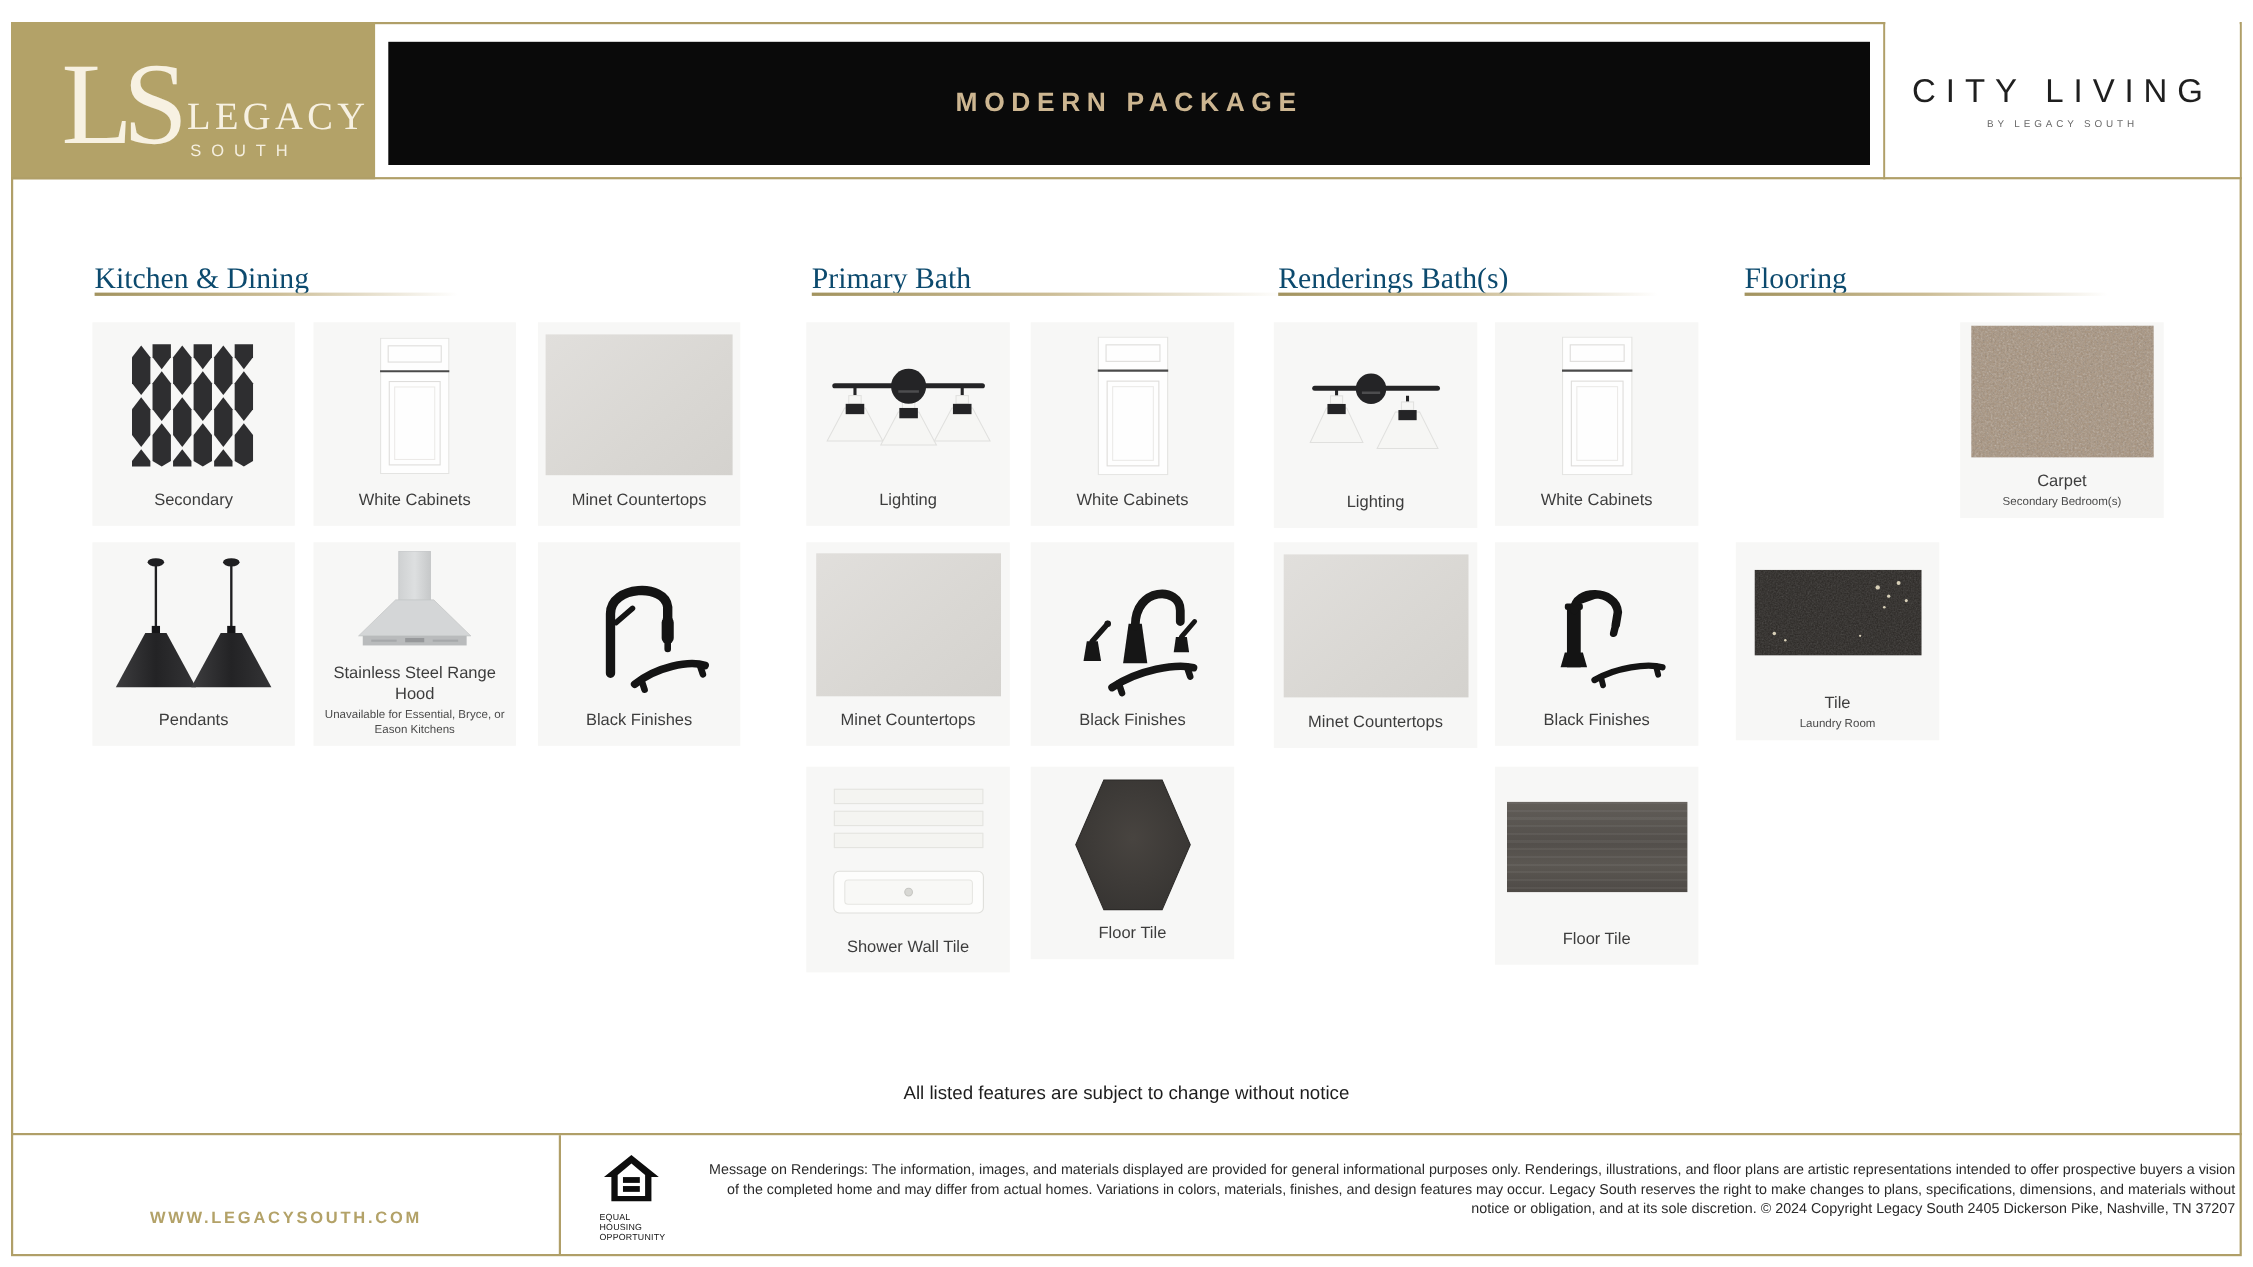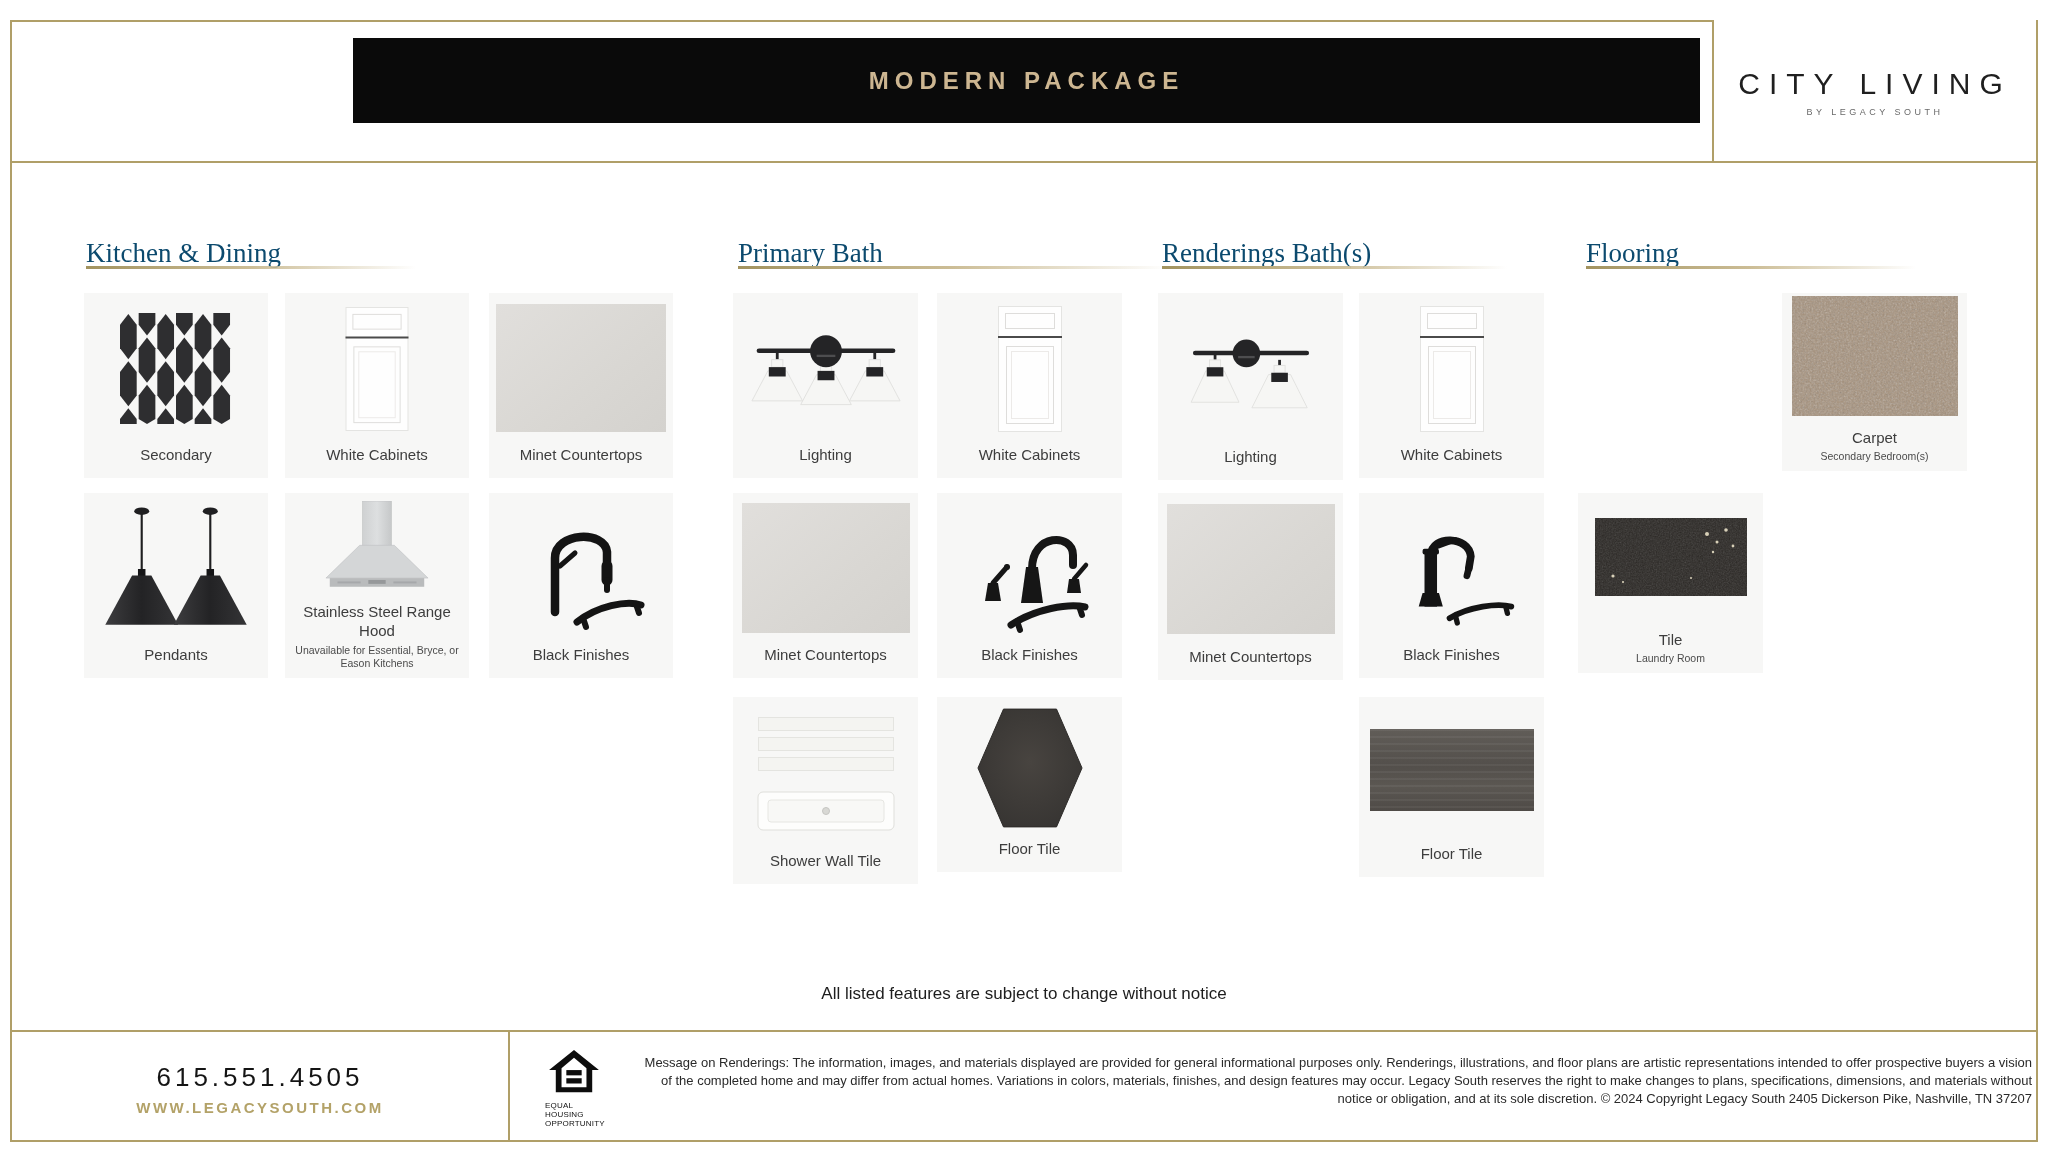--- a/index.html
+++ b/index.html
@@ -6,21 +6,21 @@
   .page{position:relative;width:2048px;height:1152px;background:#ffffff;overflow:hidden;
         font-family:"Liberation Sans",sans-serif;color:#222;}
   .frame{position:absolute;left:10px;right:10px;top:20px;bottom:10px;border:2px solid #b09f68;pointer-events:none;}
   
   .gold-panel{position:absolute;left:10px;top:20px;width:331px;height:143px;background:#b3a268;}
   .ls-mono{position:absolute;left:46px;top:22px;font-family:"Liberation Serif",serif;font-size:106px;line-height:1;
            letter-spacing:-9px;color:#f7f1e2;}
   .legacy{position:absolute;left:160px;top:66px;font-family:"Liberation Serif",serif;font-size:35px;letter-spacing:4px;color:#f7f1e2;}
   .south{position:absolute;left:163px;top:109px;font-size:15px;letter-spacing:9px;color:#f5efe0;}
   .header-line{position:absolute;left:10px;right:10px;top:161px;height:2px;background:#b09f68;}
-  .title-box{position:absolute;left:353px;top:38px;width:1347px;height:85px;background:#0a0a0a;
+  .title-box{position:absolute;left:353px;top:38px;width:1347px;height:112px;background:#0a0a0a;
              display:flex;align-items:center;justify-content:center;}
   .title-box span{font-size:24px;font-weight:bold;letter-spacing:6px;color:#cdb691;}
   .right-panel-line{position:absolute;left:1712px;top:20px;width:2px;height:143px;background:#b09f68;}
   .city-block{position:absolute;left:1714px;top:20px;width:322px;height:143px;display:flex;flex-direction:column;
               align-items:center;justify-content:center;background:#fff;}
   .city-main{font-size:30px;letter-spacing:9px;color:#1f1f1f;white-space:nowrap;}
   .city-sub{font-size:9px;letter-spacing:3.5px;color:#6a6a6a;margin-top:6px;white-space:nowrap;}
   
   .sec-title{position:absolute;top:238px;font-family:"Liberation Serif",serif;font-size:27px;color:#0c4a6e;white-space:nowrap;}
   .sec-line{position:absolute;top:266px;height:3px;background:linear-gradient(90deg,#a2935f,#ccbd96 50%,rgba(232,224,202,0) 100%);}
@@ -52,20 +52,25 @@
   .eho{position:absolute;left:545px;top:1049px;width:64px;}
   .eho-cap{font-size:8px;line-height:1.15;color:#111;margin-top:2px;letter-spacing:0.2px;}
   .legal{position:absolute;left:642px;top:1054px;width:1390px;font-size:13px;line-height:1.4;color:#2a2a2a;text-align:right;}
 </style>
 </head>
 <body>
 
 <div class="page">
   <div class="frame"></div>
 
+  <div class="gold-panel">
+    <div class="ls-mono">LS</div>
+    <div class="legacy">LEGACY</div>
+    <div class="south">SOUTH</div>
+  </div>
   <div class="title-box">
     <span>MODERN PACKAGE</span>
   </div>
   <div class="right-panel-line"></div>
   <div class="city-block">
     <div class="city-main">CITY LIVING</div>
     <div class="city-sub">BY LEGACY SOUTH</div>
   </div>
   <div class="header-line"></div>
 
@@ -446,21 +451,20 @@
     </div>
     <div class="cap">
       <div class="lbl">Tile</div>
       <div class="sub">Laundry Room</div>
     </div>
   </div>
 
   <div class="notice">All listed features are subject to change without notice</div>
   <div class="footer-line"></div>
   <div class="footer-vline"></div>
-  <div class="phone">615.551.4505</div>
   <div class="website">WWW.LEGACYSOUTH.COM</div>
   <div class="eho">
     <svg width="58" height="46" viewBox="0 0 60 48">
       <path d="M30,1 L56,22 L49,22 L49,45 L11,45 L11,22 L4,22 Z" fill="#0d0d0d"></path>
       <path d="M30,9 L43,20 L43,40 L17,40 L17,20 Z" fill="#ffffff"></path>
       <rect x="22" y="22" width="16" height="5.5" fill="#0d0d0d"></rect>
       <rect x="22" y="30.5" width="16" height="5.5" fill="#0d0d0d"></rect>
     </svg>
     <div class="eho-cap">EQUAL HOUSING OPPORTUNITY</div>
   </div>

